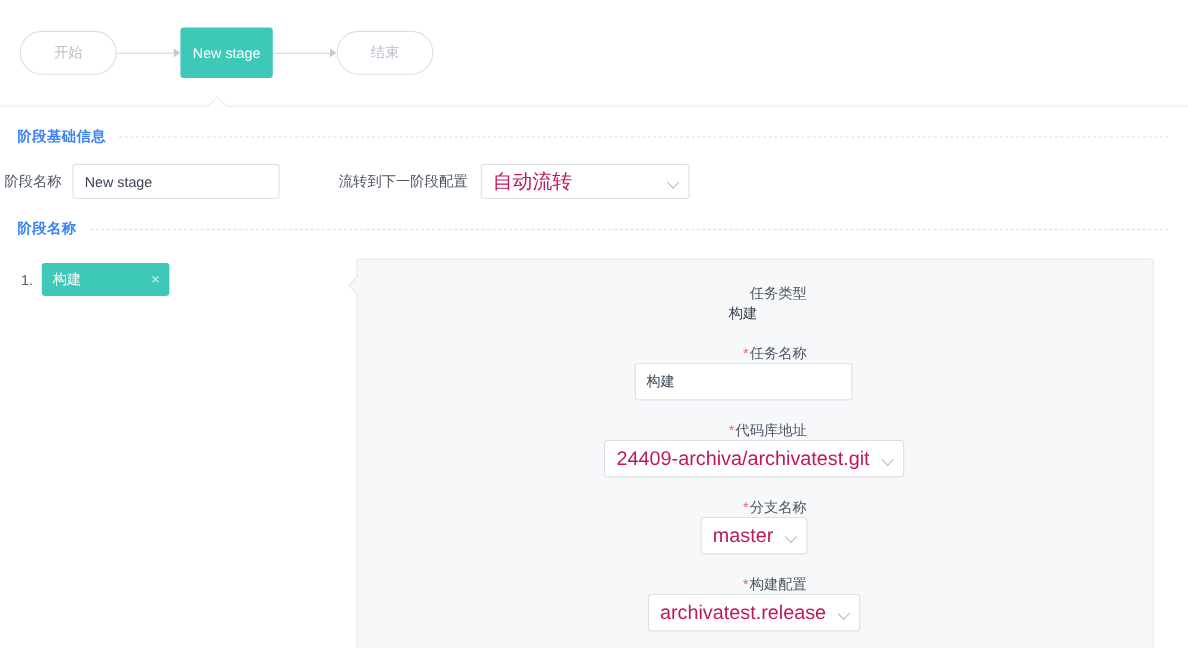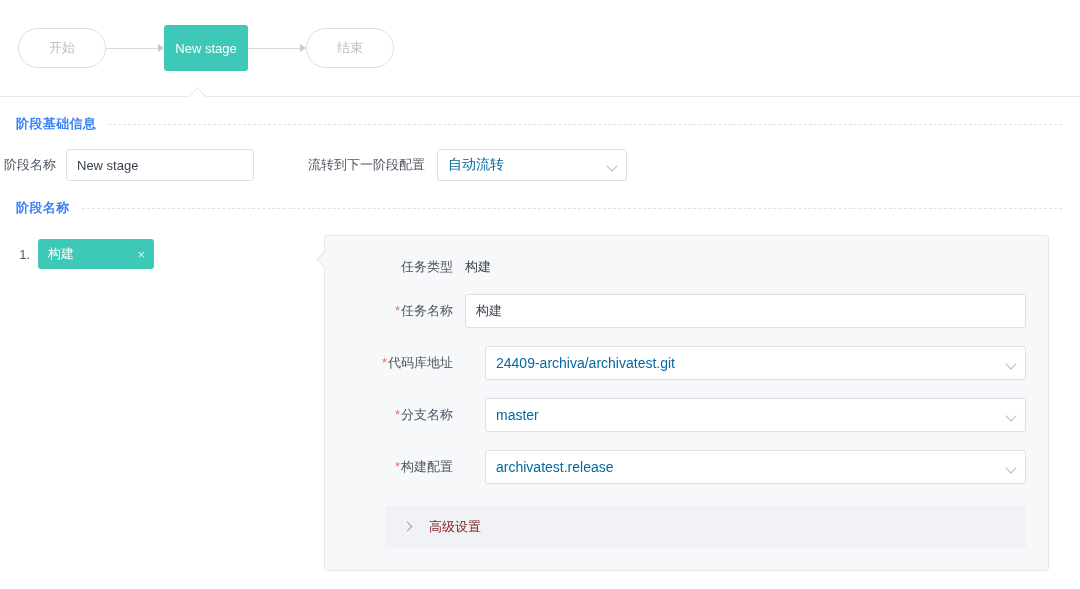--- a/index.html
+++ b/index.html
@@ -146,22 +146,22 @@
     display: inline-block;
   }
   .sel-box {
     height: 32px;
     border: 1px solid #dcdfe6;
     border-radius: 3px;
     background: #fff;
     display: flex;
     align-items: center;
     padding: 0 30px 0 10px;
-    font-size: 14px;
-    color: #0369a1;
+    font-size: 18px;
+    color: #be185d;
   }
   .caret {
     position: absolute;
     right: 10px; top: 50%;
     margin-top: -3px;
     width: 9px; height: 9px;
   }
   .caret:before {
     content: "";
     position: absolute;
@@ -262,20 +262,21 @@
     width: 12px; height: 12px;
     background: #f7f8fa;
     border-left: 1px solid #e6e8ec;
     border-bottom: 1px solid #e6e8ec;
     transform: rotate(45deg);
   }
   .p-row {
     display: flex;
     align-items: center;
     margin-bottom: 18px;
+    flex-direction: column;
   }
   .p-label {
     width: 140px;
     flex: 0 0 auto;
     text-align: right;
     padding-right: 12px;
     font-size: 13px;
     color: #4d5562;
     white-space: nowrap;
   }

